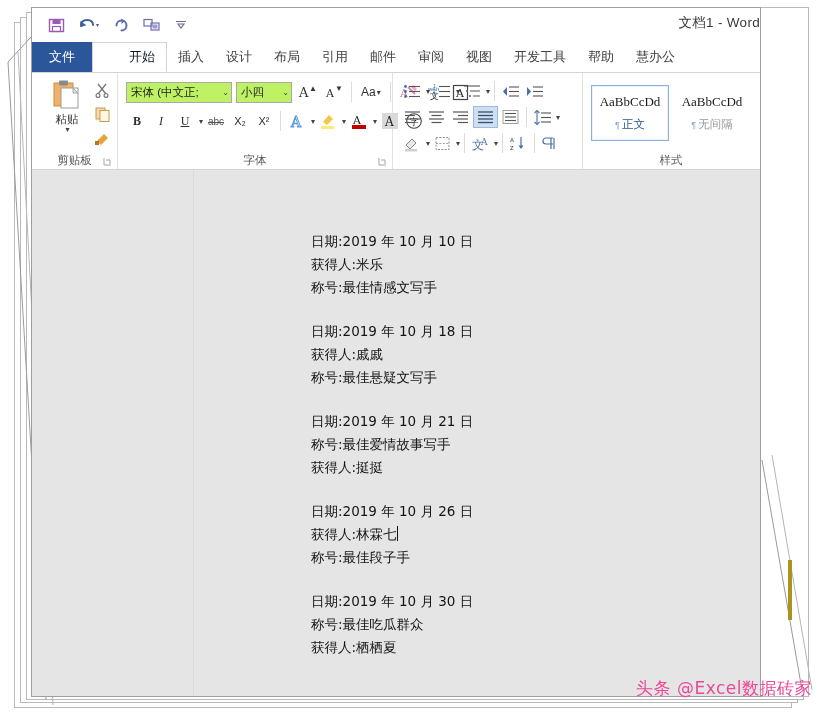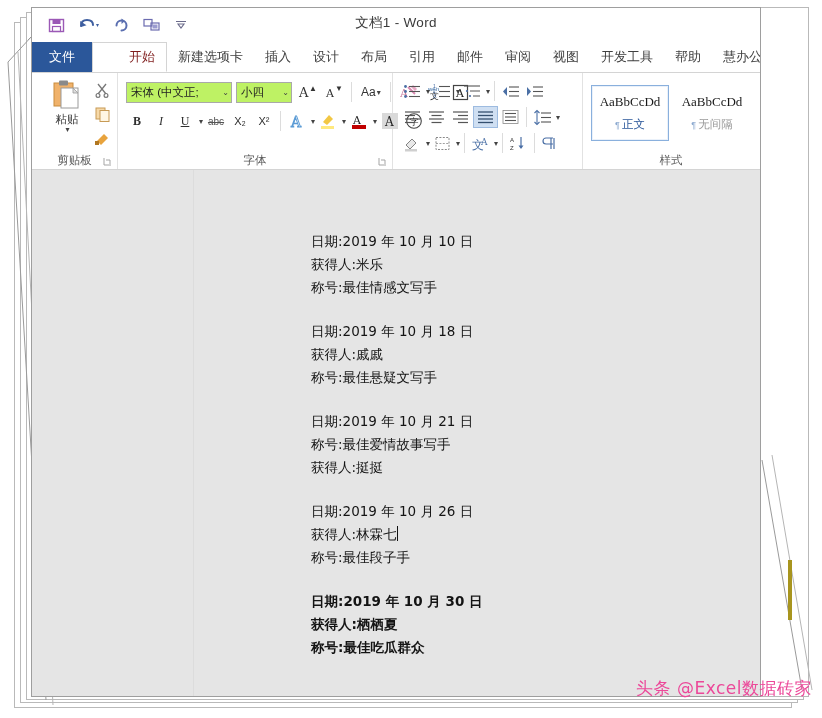--- a/index.html
+++ b/index.html
@@ -25,34 +25,34 @@
     position:absolute;left:31px;top:7px;width:730px;height:690px;
     background:#fff;border:1px solid #9e9e9e;box-sizing:border-box;
     overflow:hidden;
   }
 
   
   .titlebar{position:relative;height:34px;background:#fff;}
   .qat{position:absolute;left:16px;top:4px;display:flex;align-items:center;gap:13px;height:26px;}
   .qat .qicon{display:flex;align-items:center;justify-content:center;cursor:default;}
   .title-text{
-    position:absolute;left:0;right:0;top:6px;text-align:center;
+    position:absolute;left:0;right:0;top:6px;text-align:right;
     font-size:13.5px;color:#3a3a3a;letter-spacing:.3px;
   }
 
   
   .tabstrip{position:relative;height:30px;background:#fff;border-bottom:1px solid #d4d4d4;display:flex;align-items:stretch;}
   .tab{
     display:flex;align-items:center;justify-content:center;
     padding:0 11px;font-size:13px;color:#404040;height:30px;
     box-sizing:border-box;white-space:nowrap;
   }
   .tab.file{background:#2b579a;color:#fff;padding:0 17px;font-size:13px;}
   .tab.active{
-    color:#7f1d1d;background:#fff;
+    color:#0f172a;background:#fff;
     border-left:1px solid #d4d4d4;border-right:1px solid #d4d4d4;border-top:1px solid #d4d4d4;
     border-bottom:1px solid #fff;margin-bottom:-1px;padding-left:36px;
   }
 
   
   .ribbon{position:relative;height:96px;background:#fff;border-bottom:1px solid #d4d4d4;display:flex;}
   .group{position:relative;display:flex;flex-direction:column;justify-content:space-between;
          padding:4px 0 0 0;border-right:1px solid #e2e2e2;box-sizing:border-box;}
   .group-body{flex:1;display:flex;align-items:flex-start;padding:2px 6px 0 8px;}
   .group-label{
@@ -104,21 +104,21 @@
   .pilcrow{font-size:9px;color:#8aa8cf;margin-right:2px;}
 
   
   .docarea{position:relative;flex:1;background:#fff;height:529px;}
   .page{
     position:absolute;left:0;top:0;right:0;bottom:0;background:#e5e5e5;
   }
   .marginline{position:absolute;left:161px;top:0;bottom:0;width:1px;background:#dcdcdc;}
   .textblocks{position:absolute;left:279px;top:60px;}
   .blk{margin-bottom:21px;}
-  .blk:last-child{margin-bottom:0;font-weight:bold;}
+  .blk:last-child{margin-bottom:0;}
   .line{
     font-size:13.5px;line-height:23px;color:#141414;white-space:nowrap;
     font-family:"DejaVu Sans","Liberation Sans",sans-serif;
   }
   .caret{display:inline-block;width:1px;height:15px;background:#111;vertical-align:-2px;margin-left:0px;}
 
   
   .watermark{
     position:absolute;right:10px;bottom:18px;
     font-size:17px;color:#ec4899;letter-spacing:.5px;white-space:nowrap;
@@ -185,21 +185,20 @@
             <path d="M4 5 L10 5 L7 9 Z" fill="none" stroke="#6a6a8a" stroke-width="1.1"></path>
           </svg>
         </span>
       </div>
       <div class="title-text">文档1  -  Word</div>
     </div>
 
     <div class="tabstrip">
       <div class="tab file">文件</div>
       <div class="tab active">开始</div>
-      <div class="tab">新建选项卡</div>
       <div class="tab">插入</div>
       <div class="tab">设计</div>
       <div class="tab">布局</div>
       <div class="tab">引用</div>
       <div class="tab">邮件</div>
       <div class="tab">审阅</div>
       <div class="tab">视图</div>
       <div class="tab">开发工具</div>
       <div class="tab">帮助</div>
       <div class="tab">慧办公</div>
@@ -560,22 +559,22 @@
           </div>
 
           <div class="blk">
             <div class="line">日期:2019 年 10 月 26 日</div>
             <div class="line"><span>获得人:林霖七</span><span class="caret"></span></div>
             <div class="line">称号:最佳段子手</div>
           </div>
 
           <div class="blk">
             <div class="line">日期:2019 年 10 月 30 日</div>
+            <div class="line">称号:最佳吃瓜群众</div>
             <div class="line">获得人:栖栖夏</div>
-            <div class="line">称号:最佳吃瓜群众</div>
           </div>
 
         </div>
       </div>
     </div>
   </div>
 
   <div class="watermark">头条 @Excel数据砖家</div>
 
 </div>

